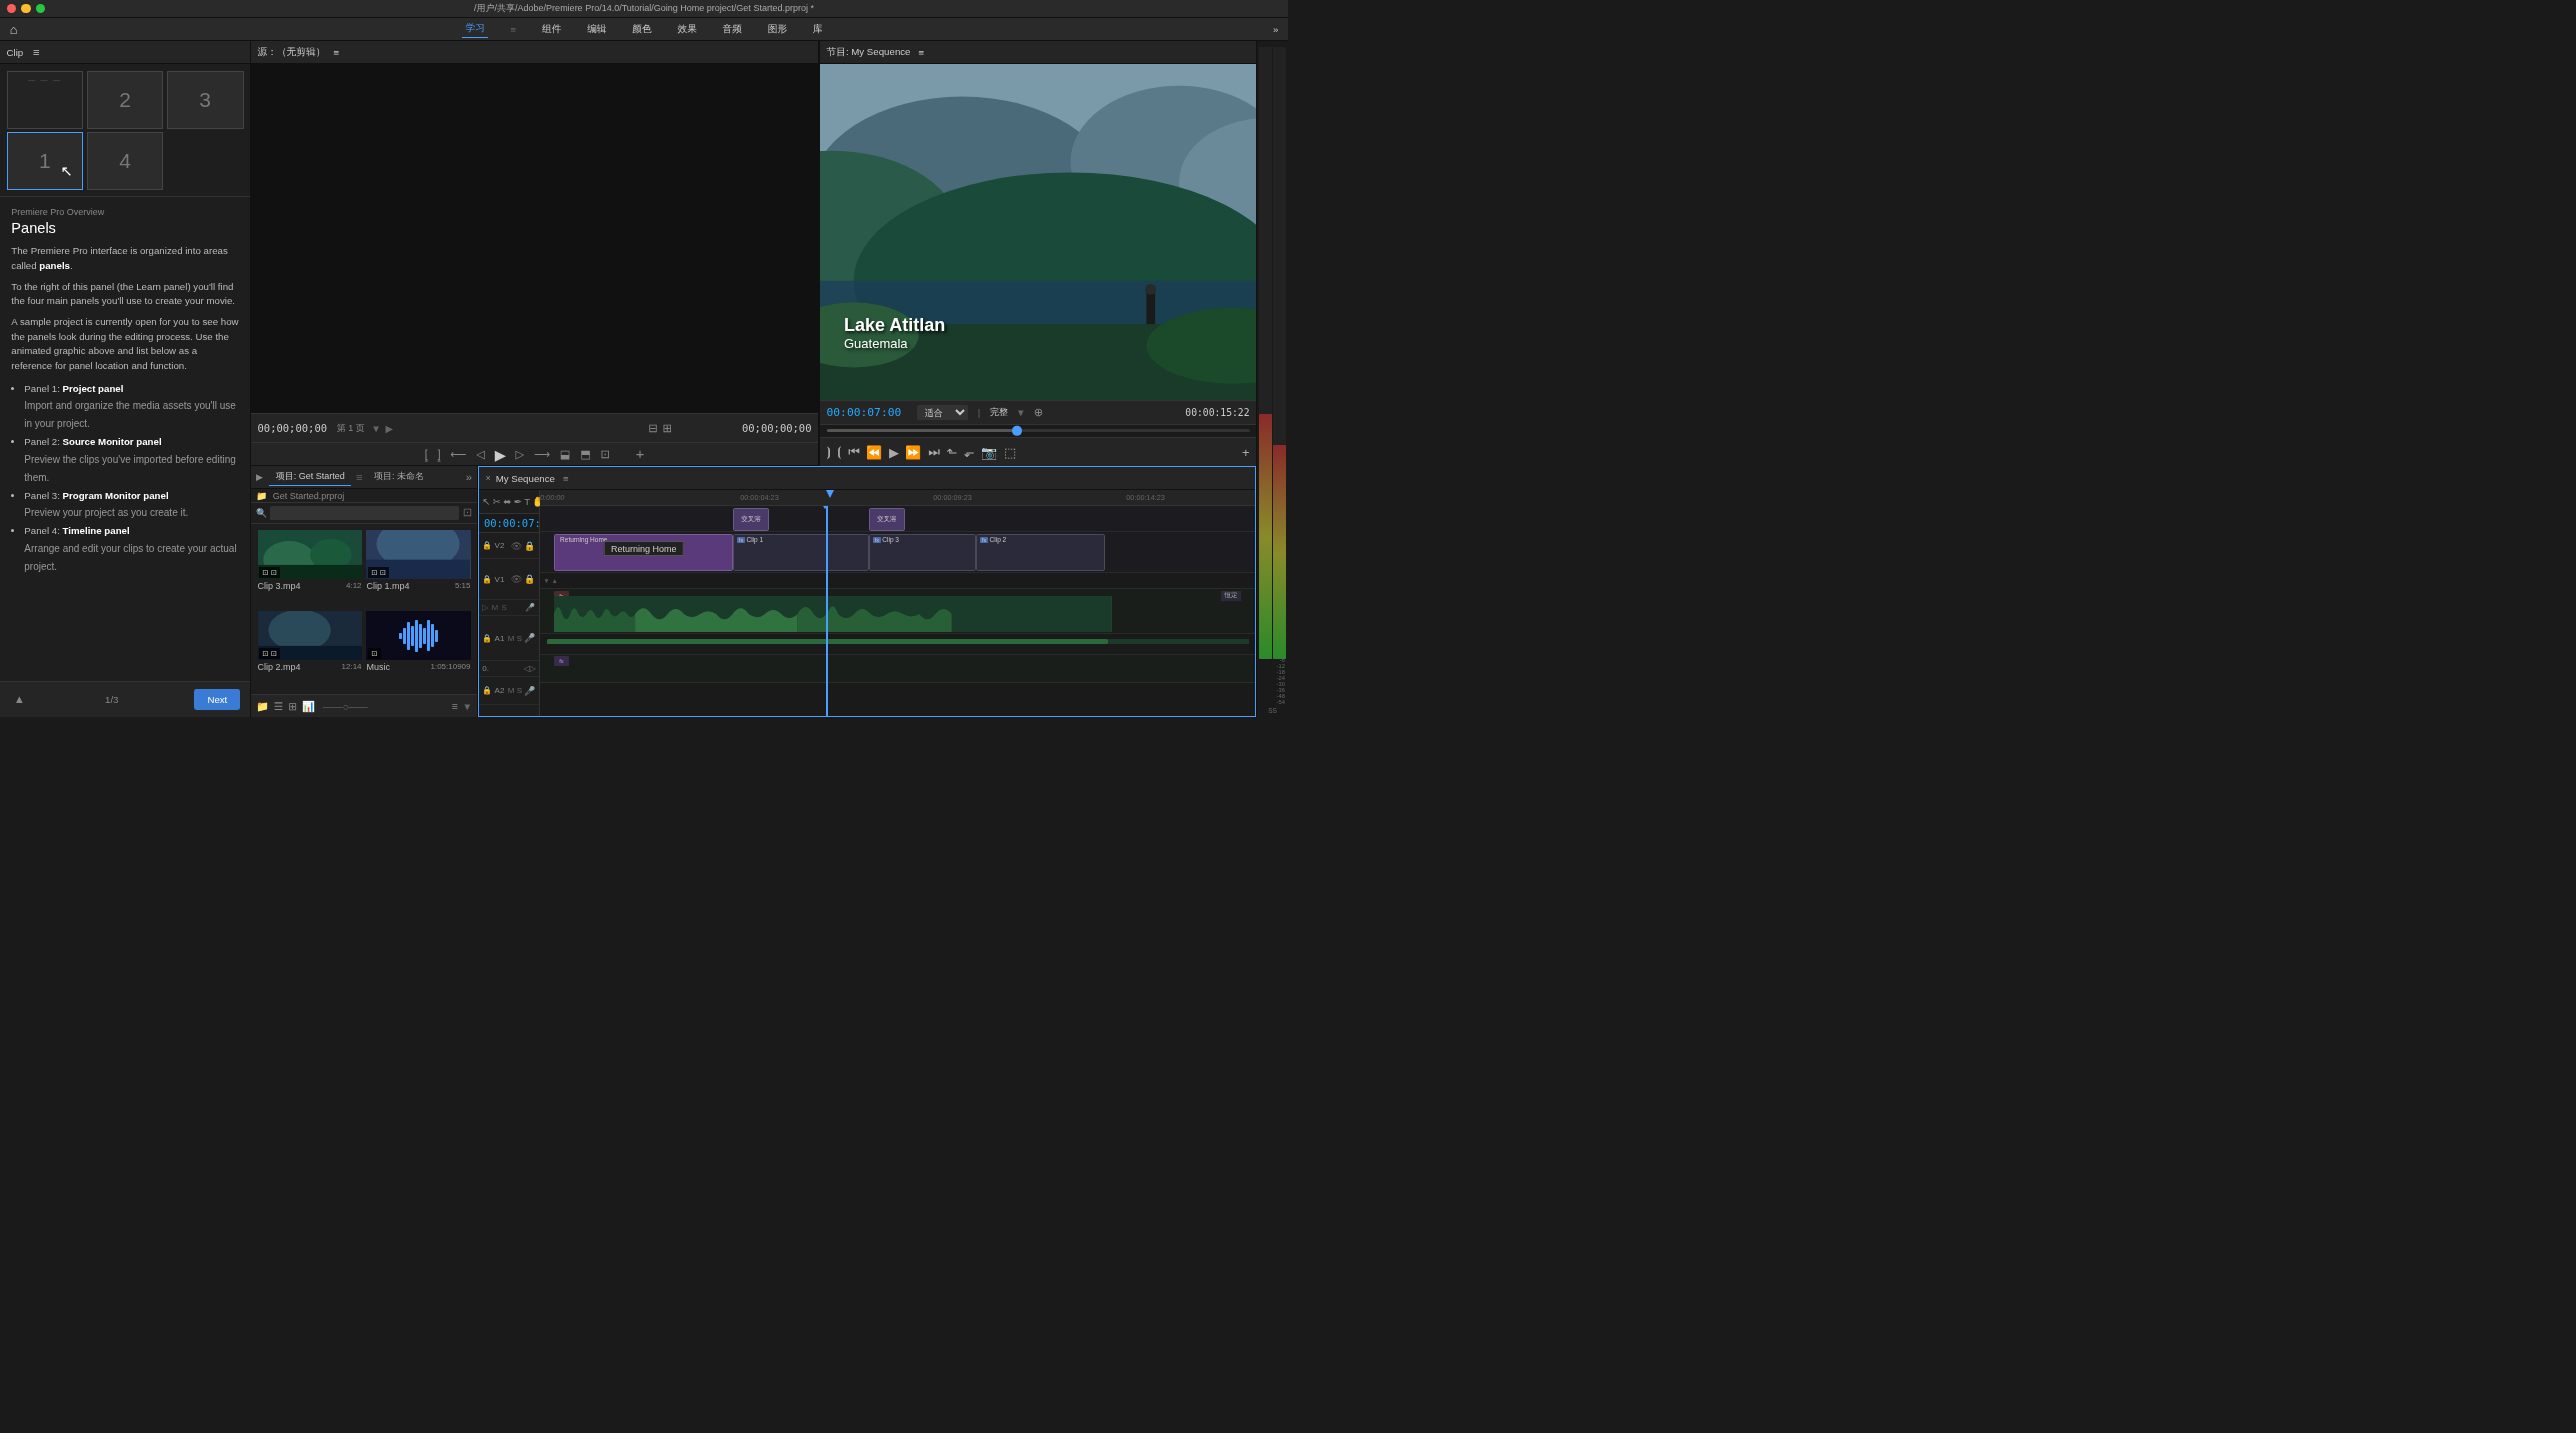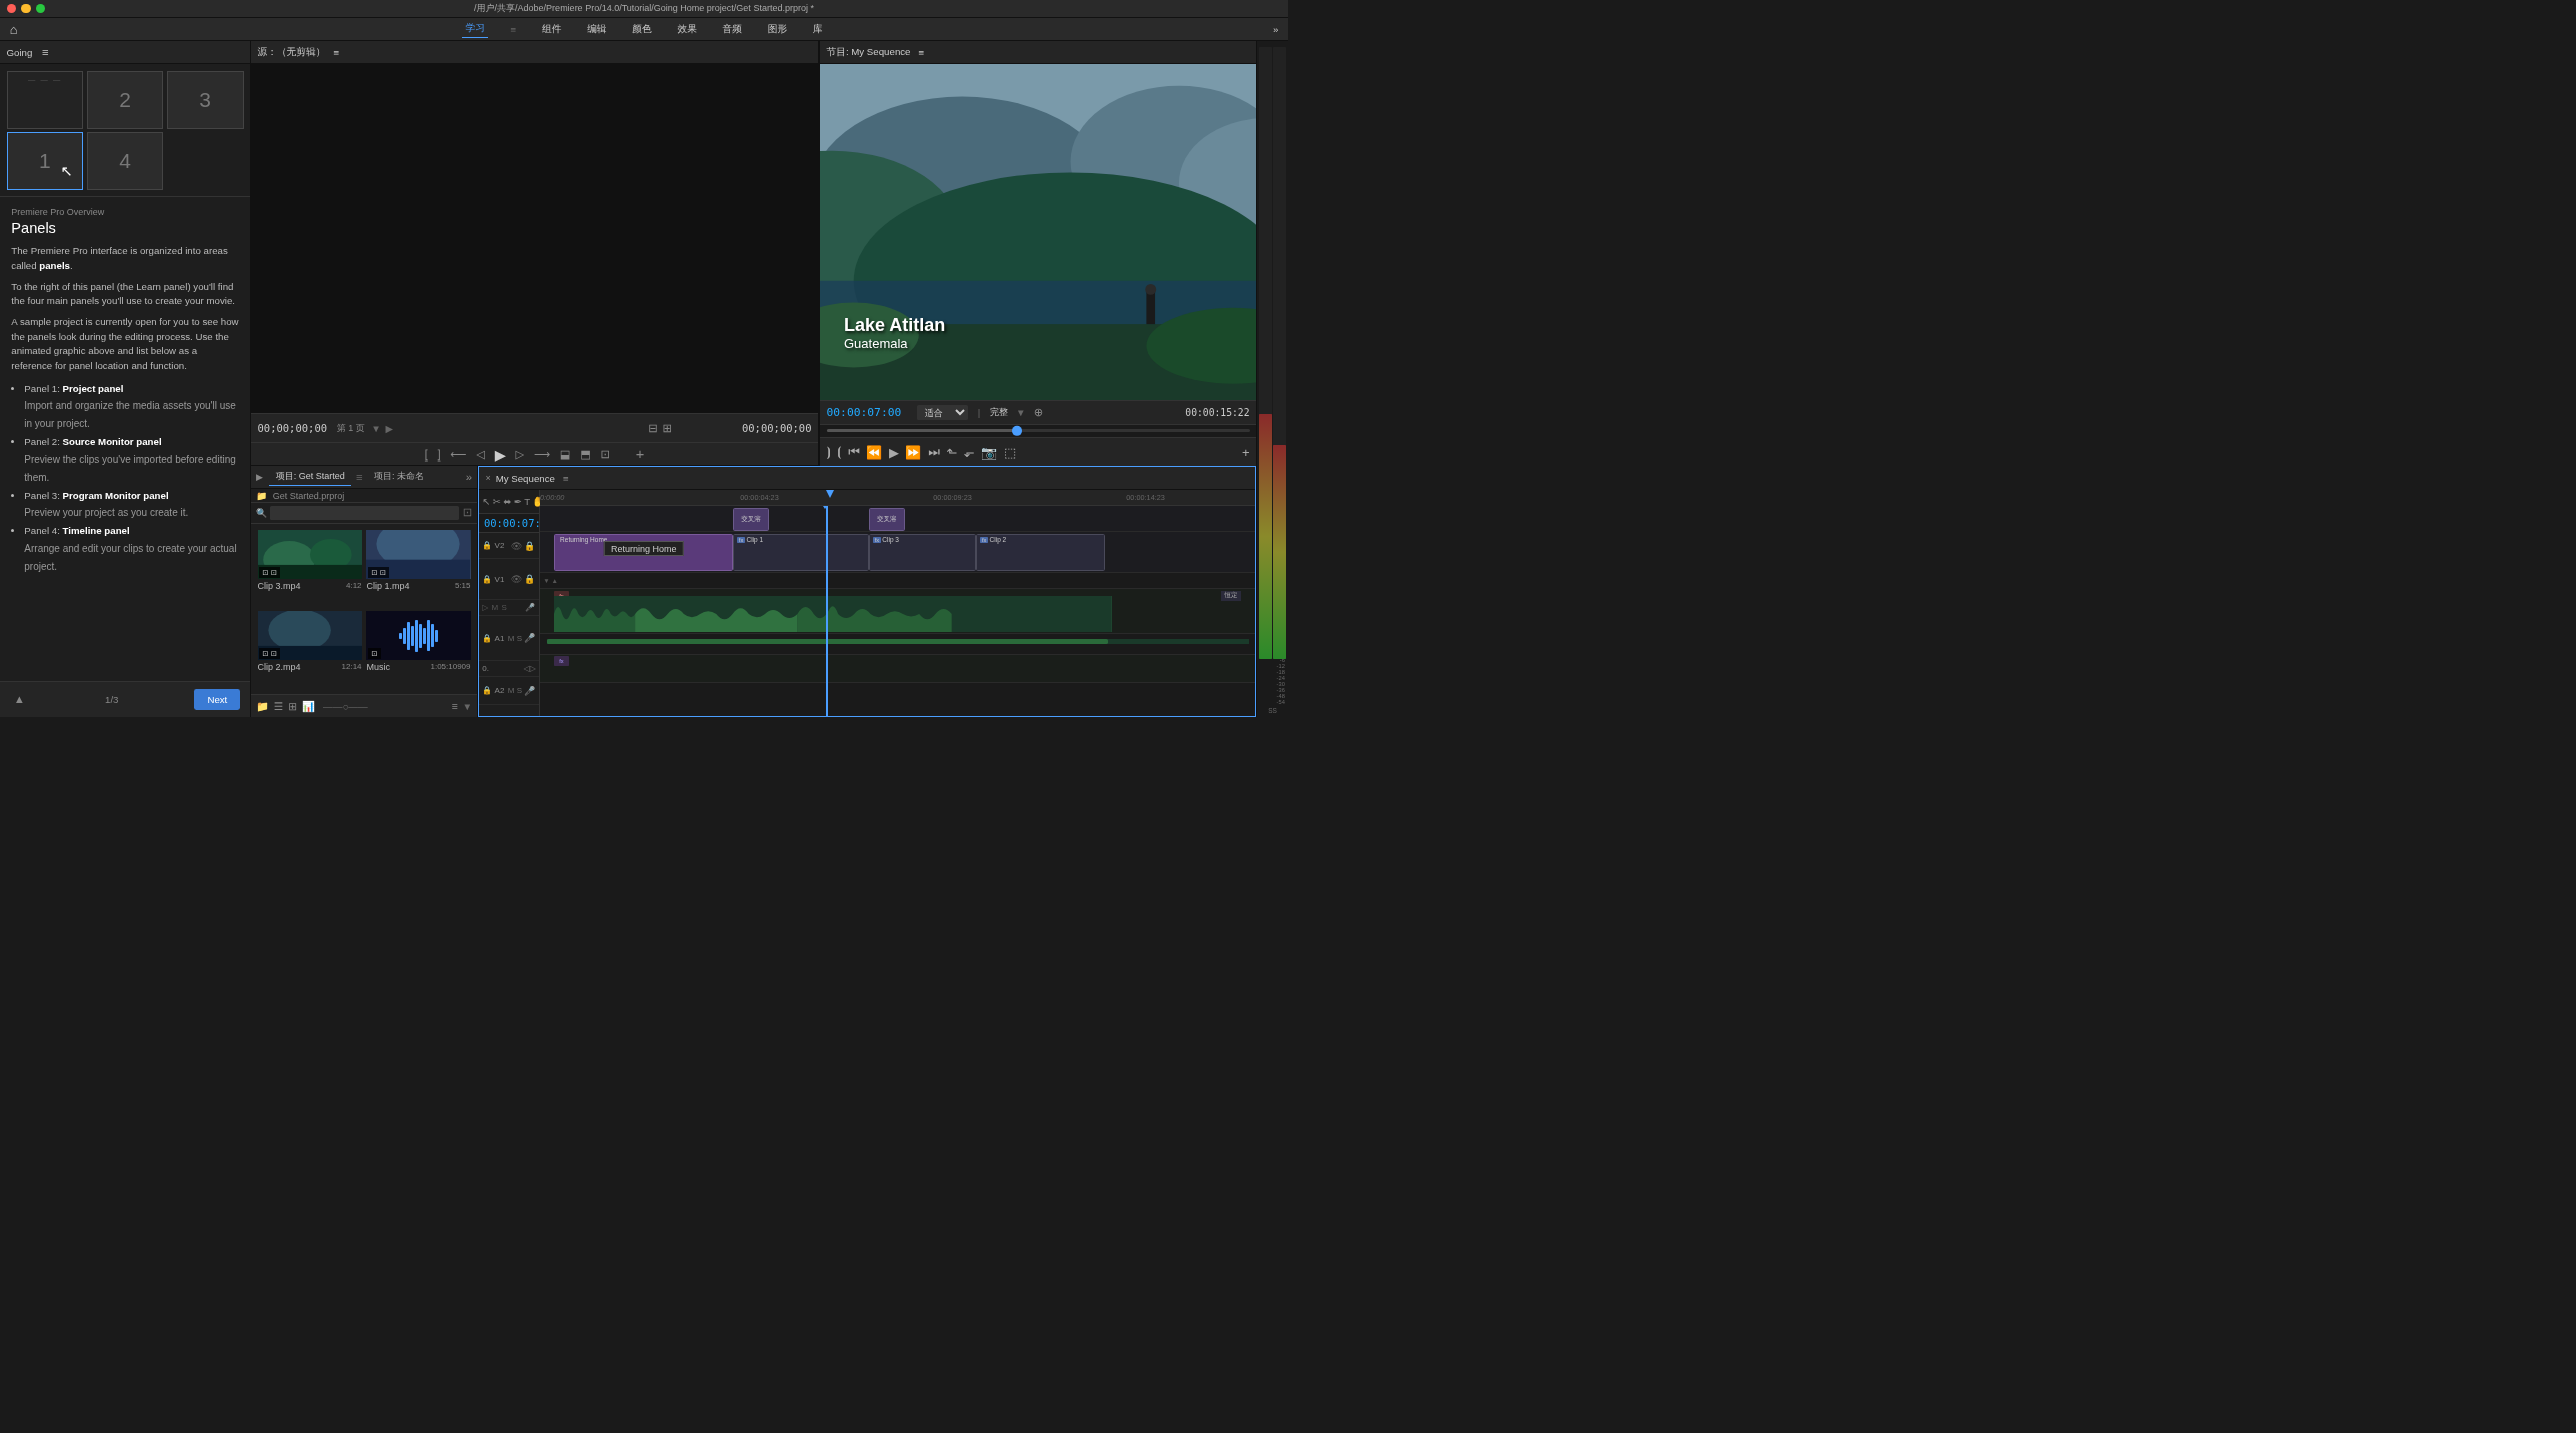--- a/index.html
+++ b/index.html
@@ -743,21 +743,21 @@
   <span class="menu-item">音频</span>
   <span class="menu-item">图形</span>
   <span class="menu-item">库</span>
   <span class="menu-more">»</span>
 </div>
 
 <div class="main-layout">
 
   <div class="learn-panel">
     <div class="panel-header">
-      <span>Going</span>
+      <span>Clip</span>
       <span class="panel-header-menu">≡</span>
     </div>
 
     <div class="diagram-area">
       <div class="diagram-grid">
 
         <div class="diagram-cell diagram-cell-1">
           <span style="font-size:7.3px; color:#555; position:absolute; top:3.2px; left:50%; transform:translateX(-50%); white-space:nowrap; letter-spacing:1.6px;">— — —</span>
         </div>
 

